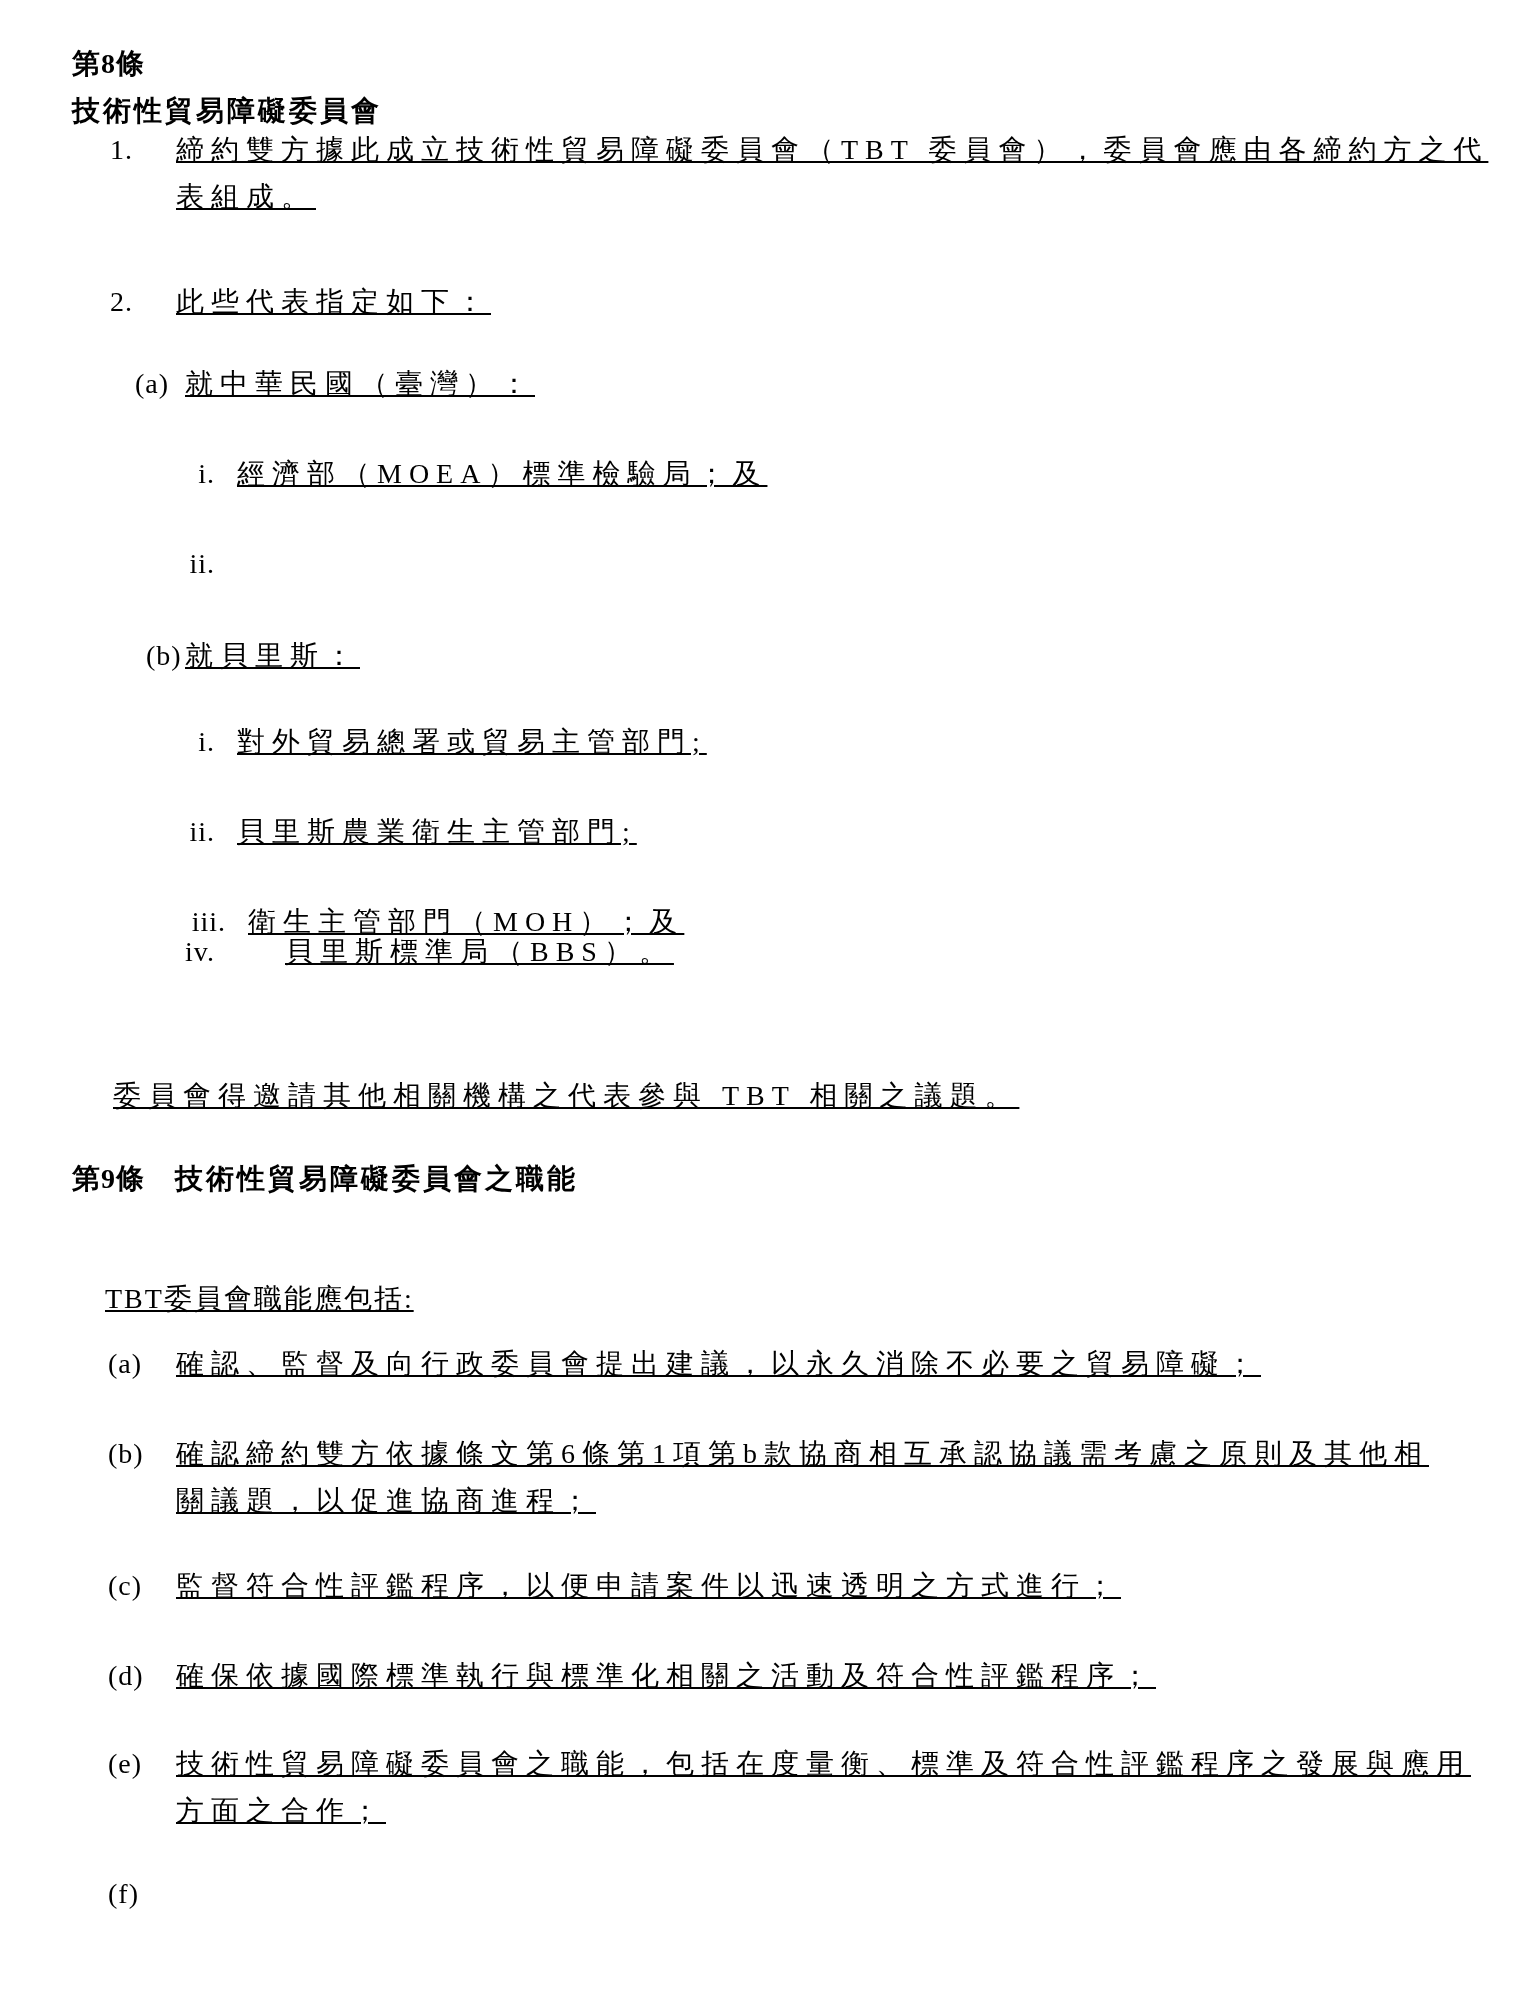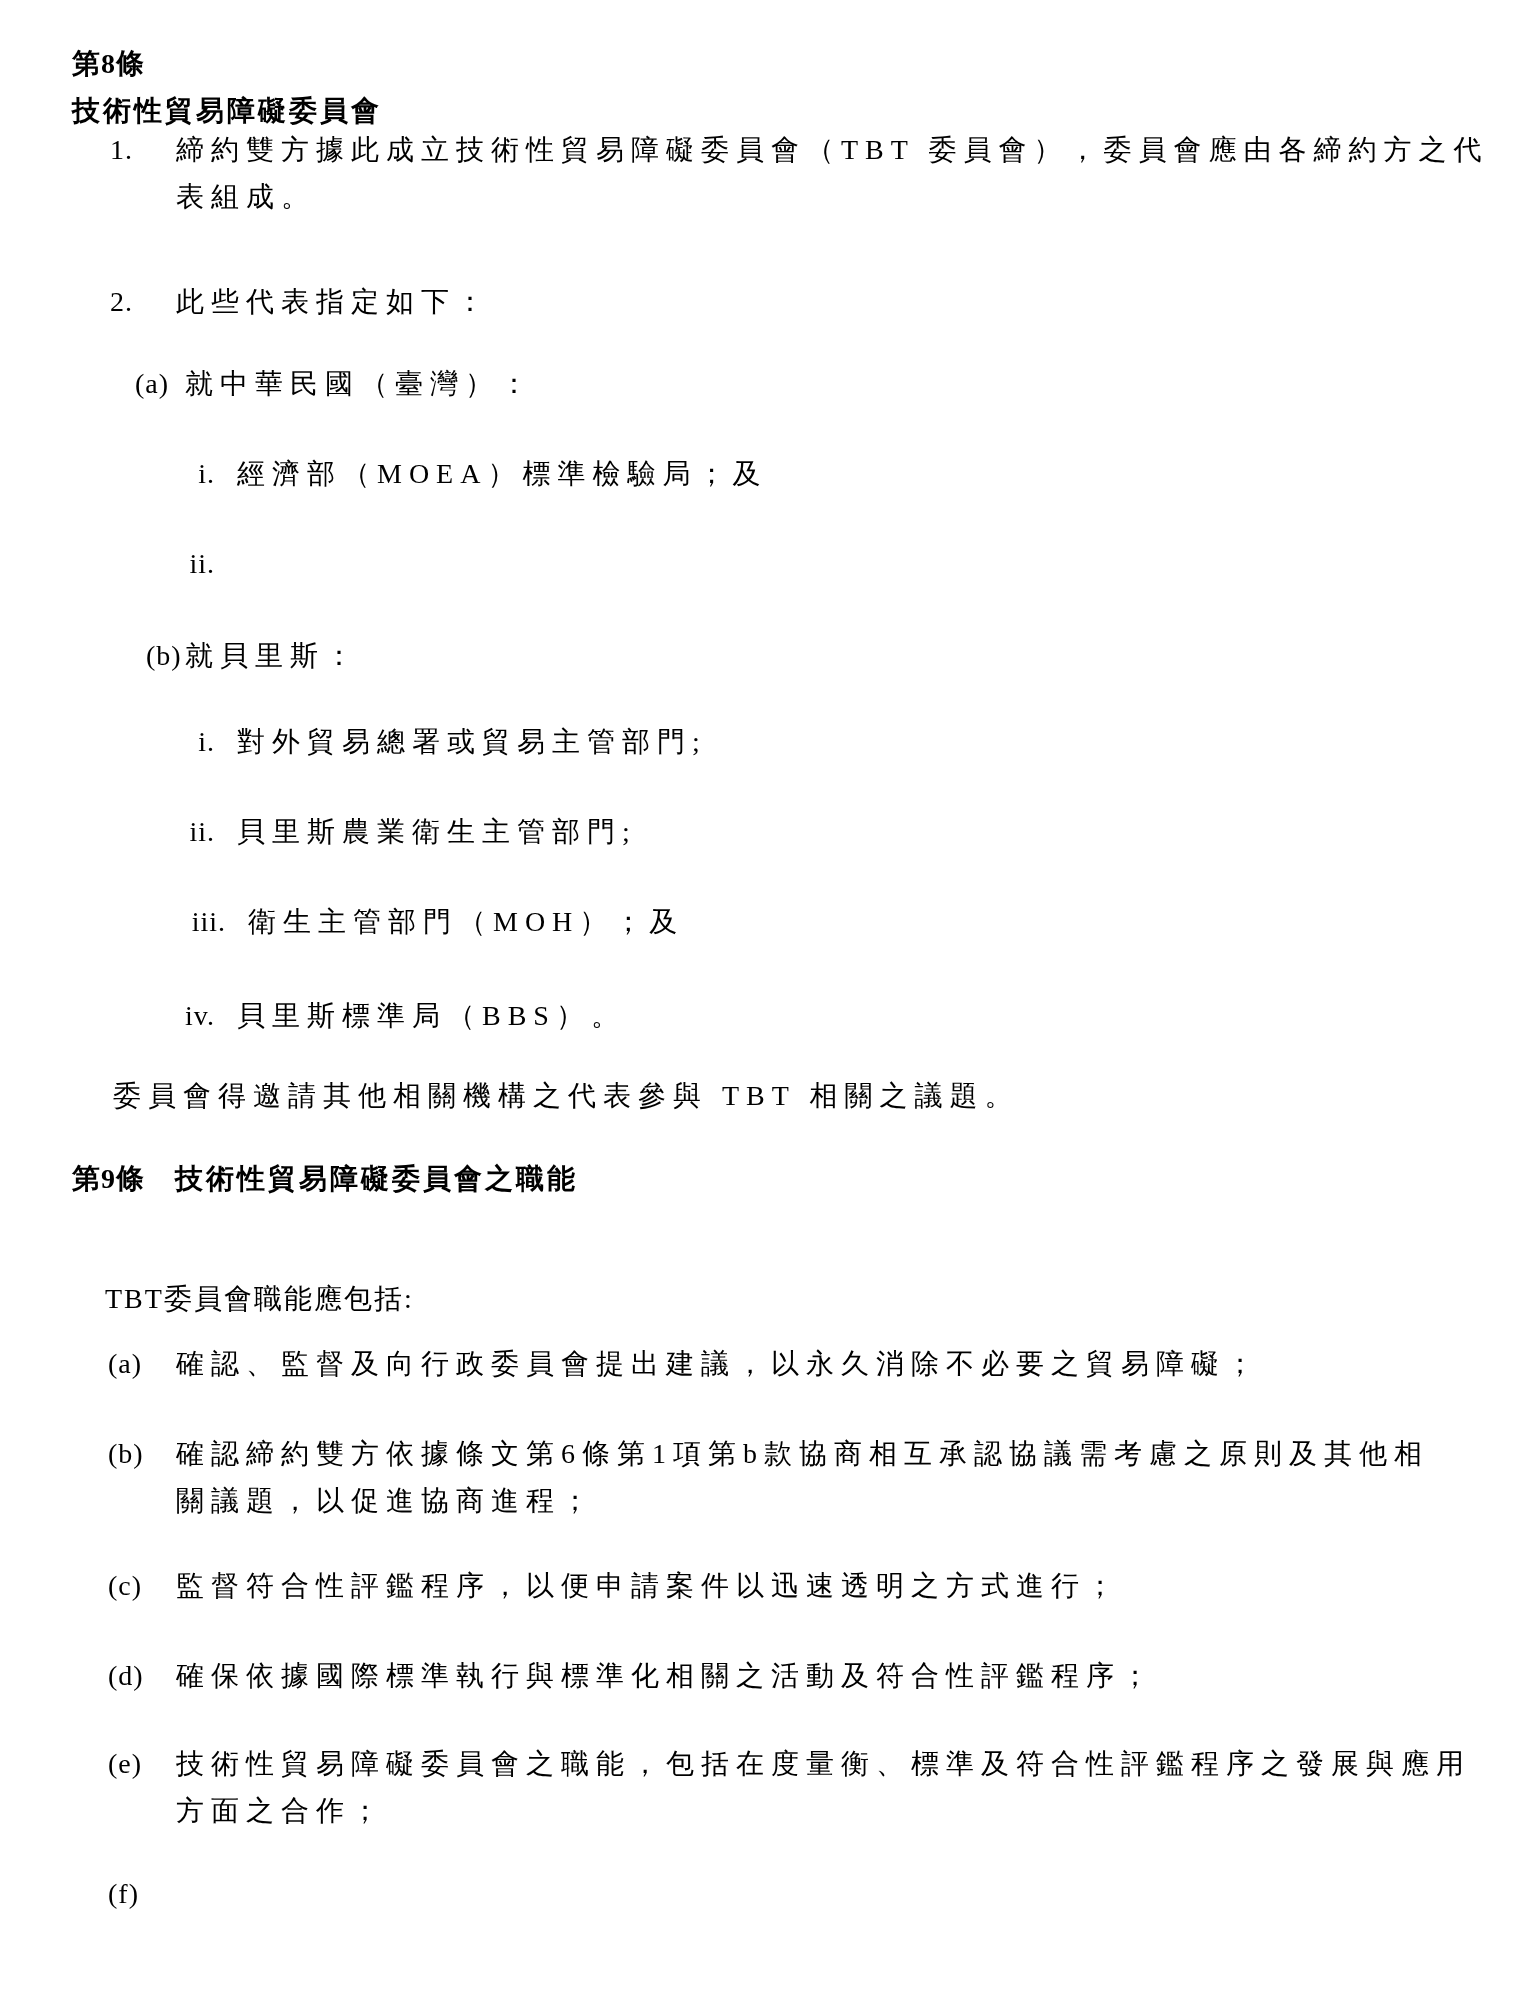--- a/index.html
+++ b/index.html
@@ -15,21 +15,21 @@
   }
   .row {
     position: absolute;
     display: flex;
     align-items: flex-start;
     font-size: 28px;
     line-height: 47px;
     letter-spacing: 7px;
     white-space: nowrap;
   }
-  .row .txt div { white-space: nowrap; }
+  .row .txt div { white-space: nowrap; text-decoration: underline; }
   .heading {
     font-weight: 700;
     font-size: 28px;
     letter-spacing: 3px;
   }
   .heading .num { display: inline-block; width: 103px; letter-spacing: 1px; }
   .lbl { flex: 0 0 auto; letter-spacing: 1px; }
   .lbl-num   { width: 66px; }
   .lbl-party { width: 50px; }
   .lbl-roman { width: 70px; text-align: right; margin-right: 22px; }
@@ -100,21 +100,21 @@
     </div>
   </div>
 
   <div class="row" style="top:898px; left:156px;">
     <span class="lbl lbl-roman">iii.</span>
     <div class="txt">
       <div>衛生主管部門（MOH）；及</div>
     </div>
   </div>
 
-  <div class="row" style="top:992px; left:145px;">
+  <div class="row" style="top:928px; left:145px;gap:48px;">
     <span class="lbl lbl-roman">iv.</span>
     <div class="txt">
       <div>貝里斯標準局（BBS）。</div>
     </div>
   </div>
 
   <div class="row" style="top:1072px; left:113px;">
     <div class="txt">
       <div>委員會得邀請其他相關機構之代表參與 TBT 相關之議題。</div>
     </div>

